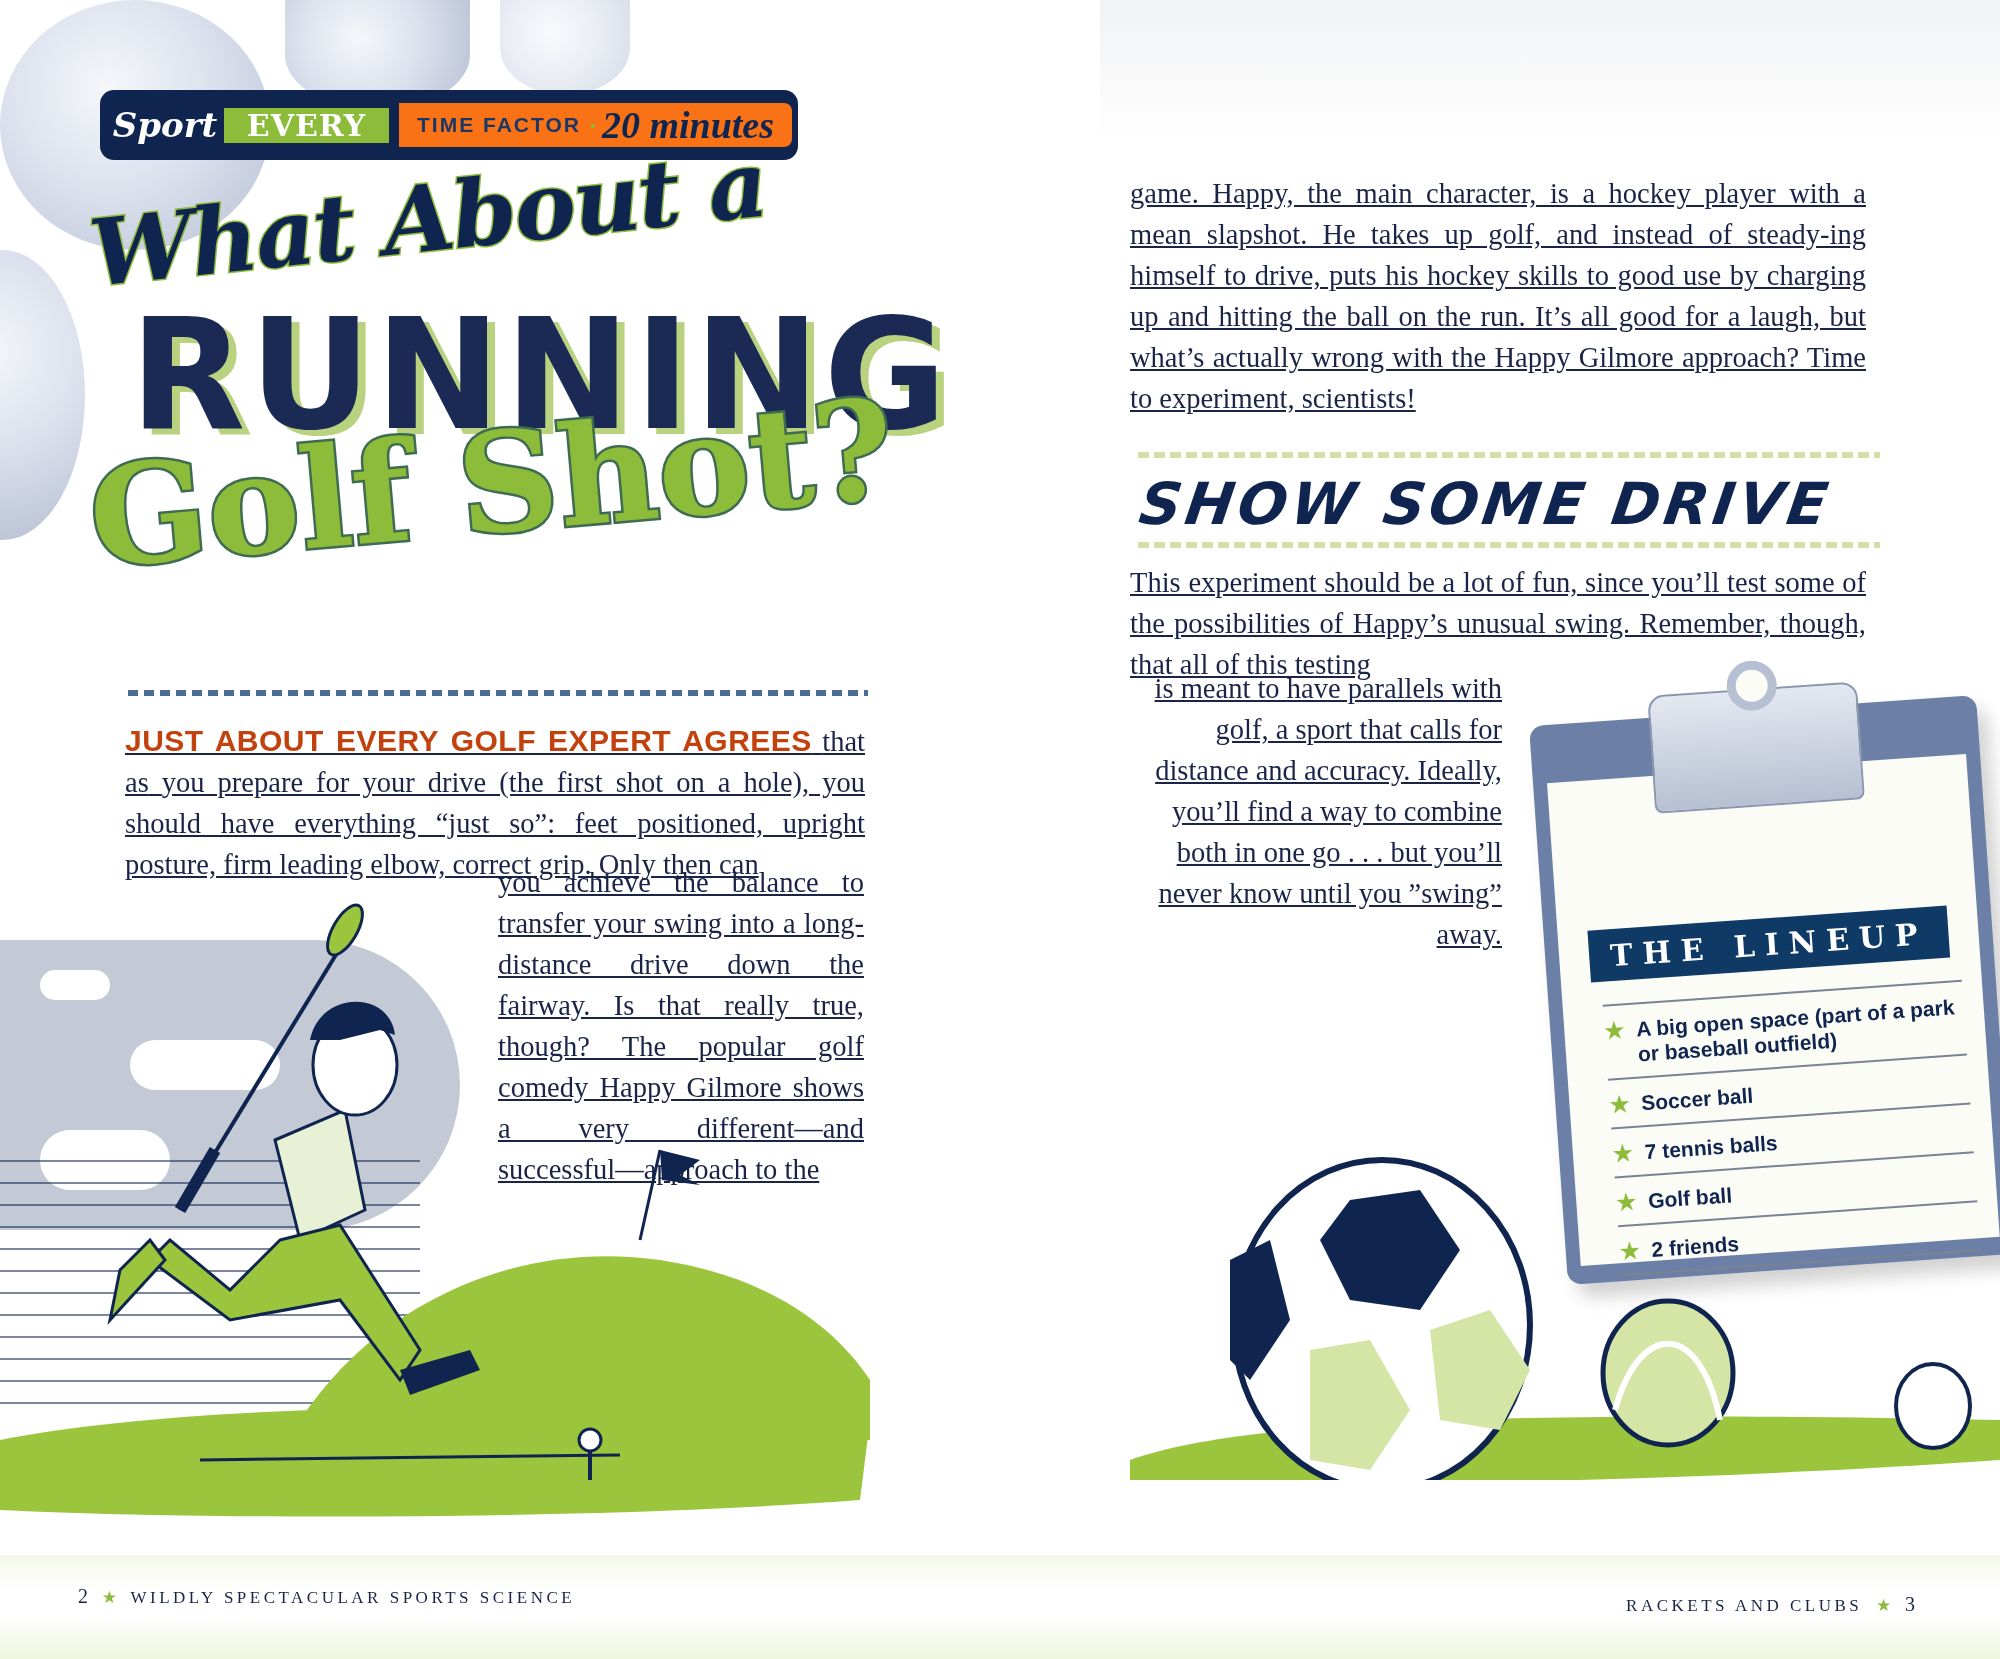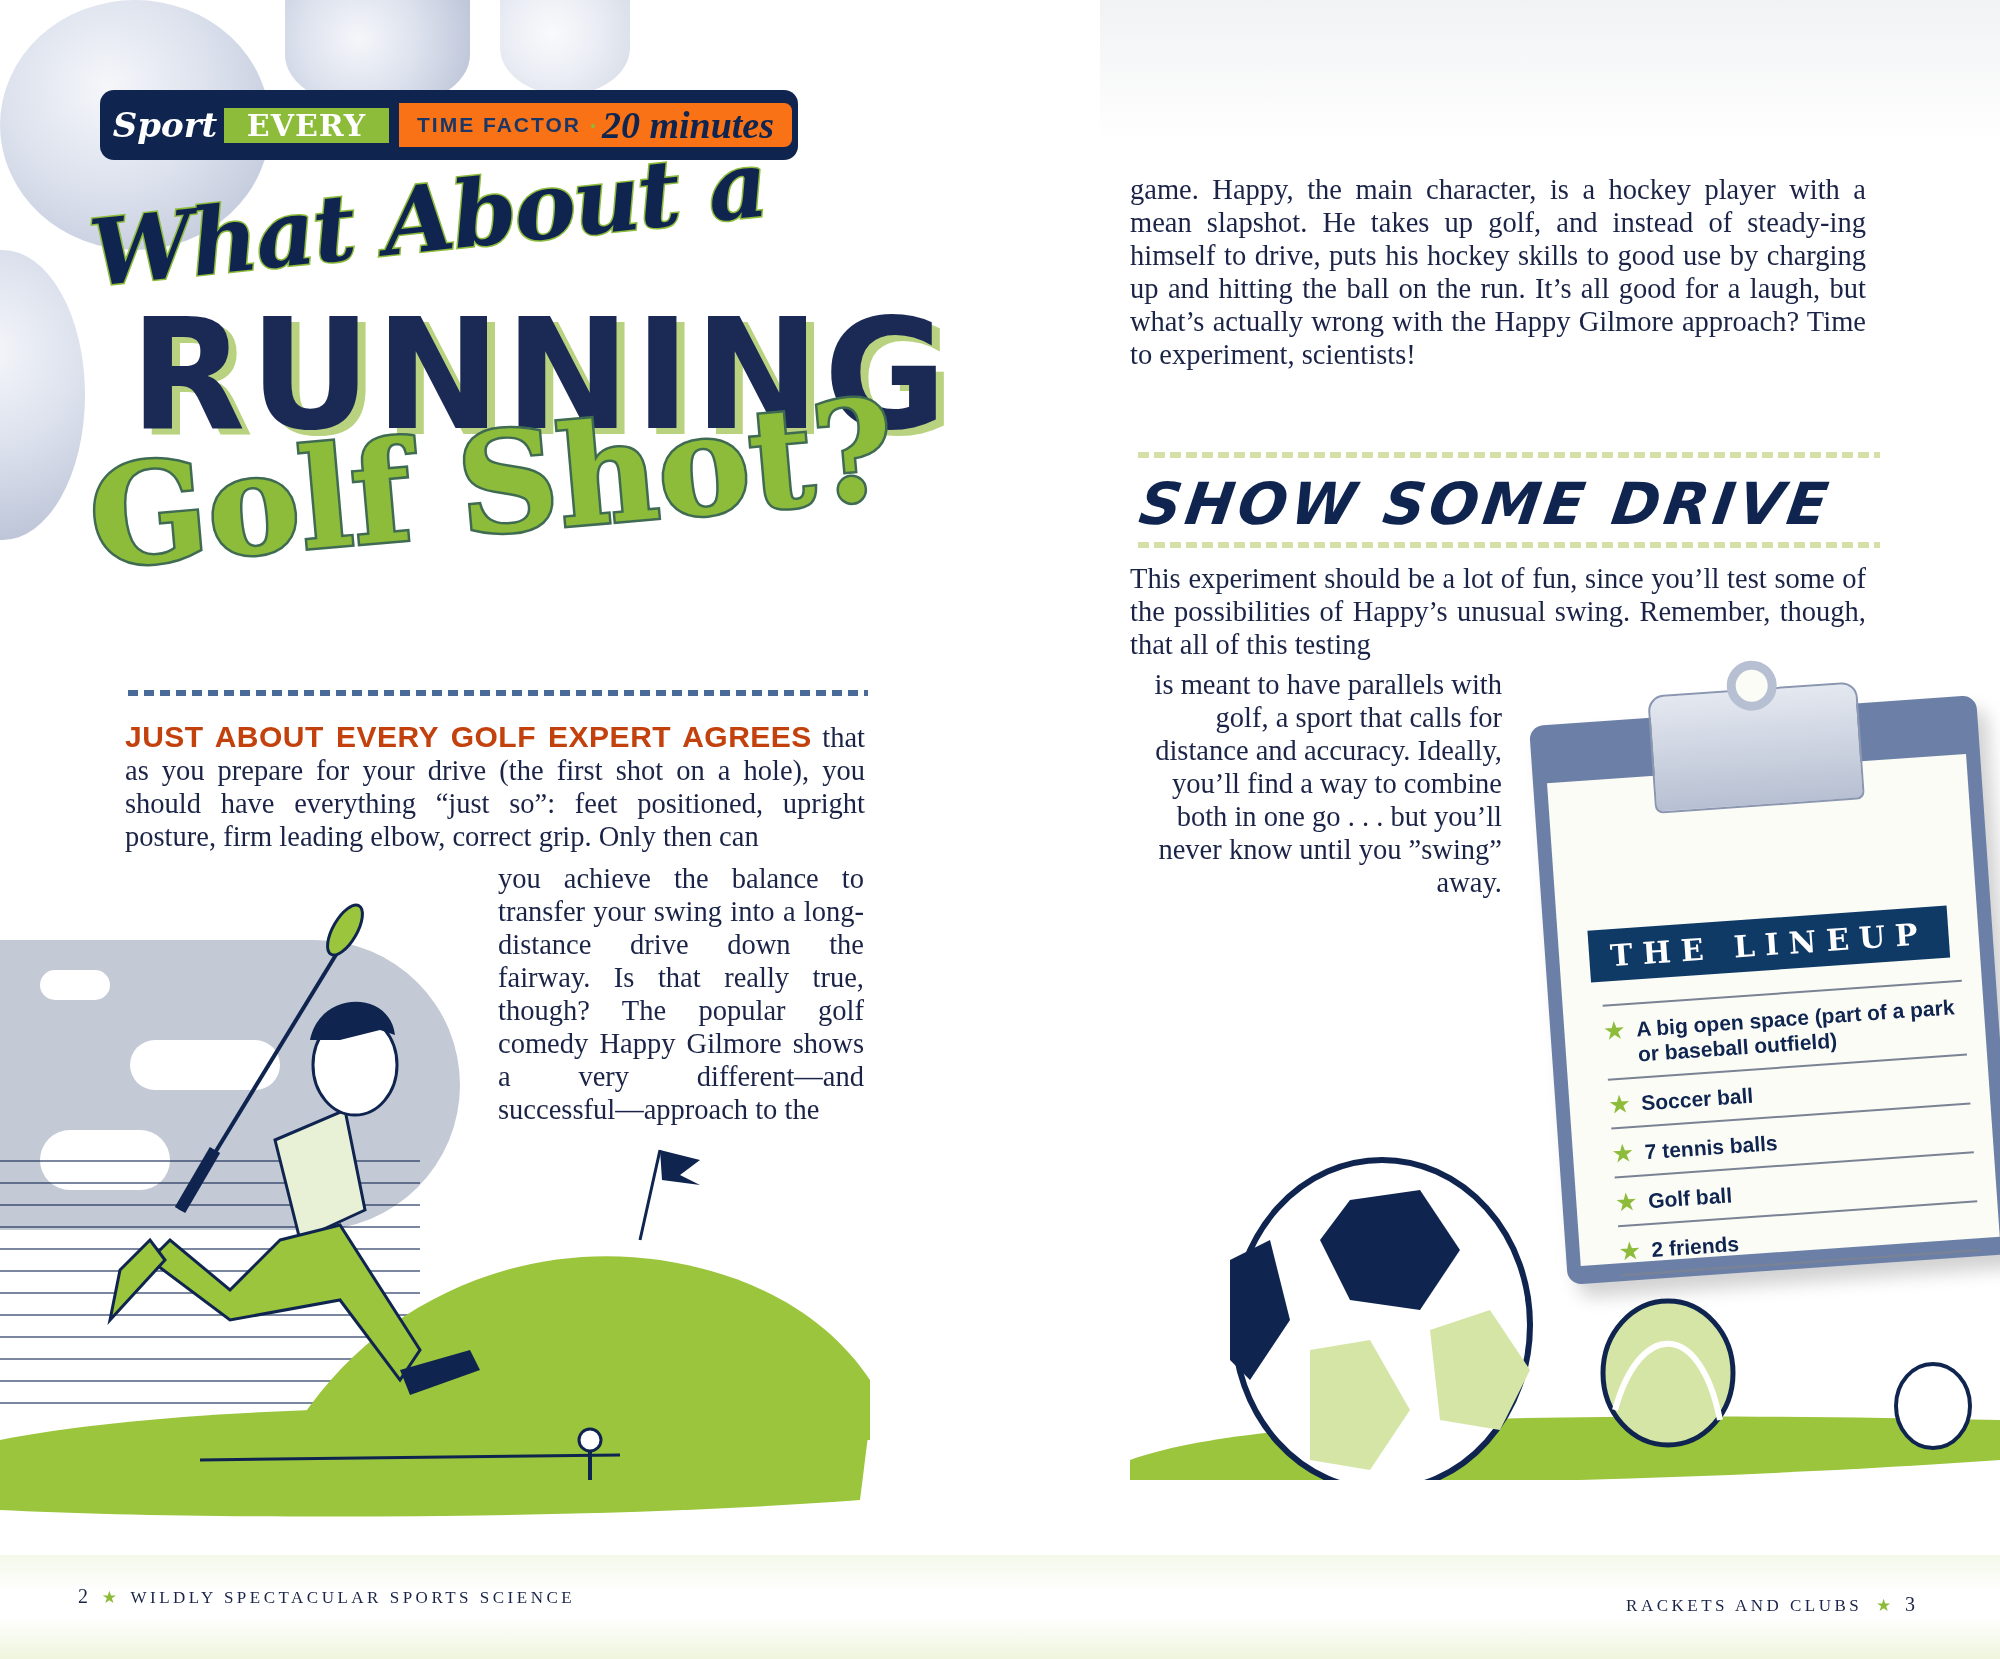--- a/index.html
+++ b/index.html
@@ -42,22 +42,22 @@
     text-shadow: 8px 6px 0 #b9d27f; line-height: 1; }
   .title-line3 { left: 96px; top: 450px; font-family: "DejaVu Serif", serif; font-weight: bold;
     font-size: 138px; color: #8dbb3a; transform: rotate(-5deg); transform-origin: left bottom;
     -webkit-text-stroke: 5px #3f6b52; paint-order: stroke fill; line-height: 1; }
 
   
   .dash-navy { height: 6px; background: repeating-linear-gradient(90deg, #4a6a97 0 10px, transparent 10px 16px); }
   .dash-green { height: 6px; background: repeating-linear-gradient(90deg, #d4e0a8 0 11px, transparent 11px 16px); }
 
   
-  .body-text { font-family: "Liberation Serif", serif; font-size: 28.5px; line-height: 33px; color: #1b2447;
-    text-align: justify; }
+  .body-text { font-family: "Liberation Serif", serif; font-size: 28.5px; line-height: 41px; color: #1b2447;
+    text-align: justify; text-decoration: underline; }
   .lead-in { font-family: "Liberation Sans", sans-serif; font-weight: bold; font-size: 30px; color: #c2410c;
     letter-spacing: .5px; }
 
   
   .sec-heading { left: 1140px; top: 470px; font-family: "DejaVu Sans", sans-serif; font-weight: bold; font-style: italic;
     font-size: 58px; color: #0f2550; letter-spacing: 4px; transform: skewX(-8deg); }
 
   
   .sky { left: 0; top: 940px; width: 460px; height: 290px; background: #c4c9d6; border-radius: 0 200px 200px 0; }
   .cloud { background: #fff; border-radius: 50px; }

